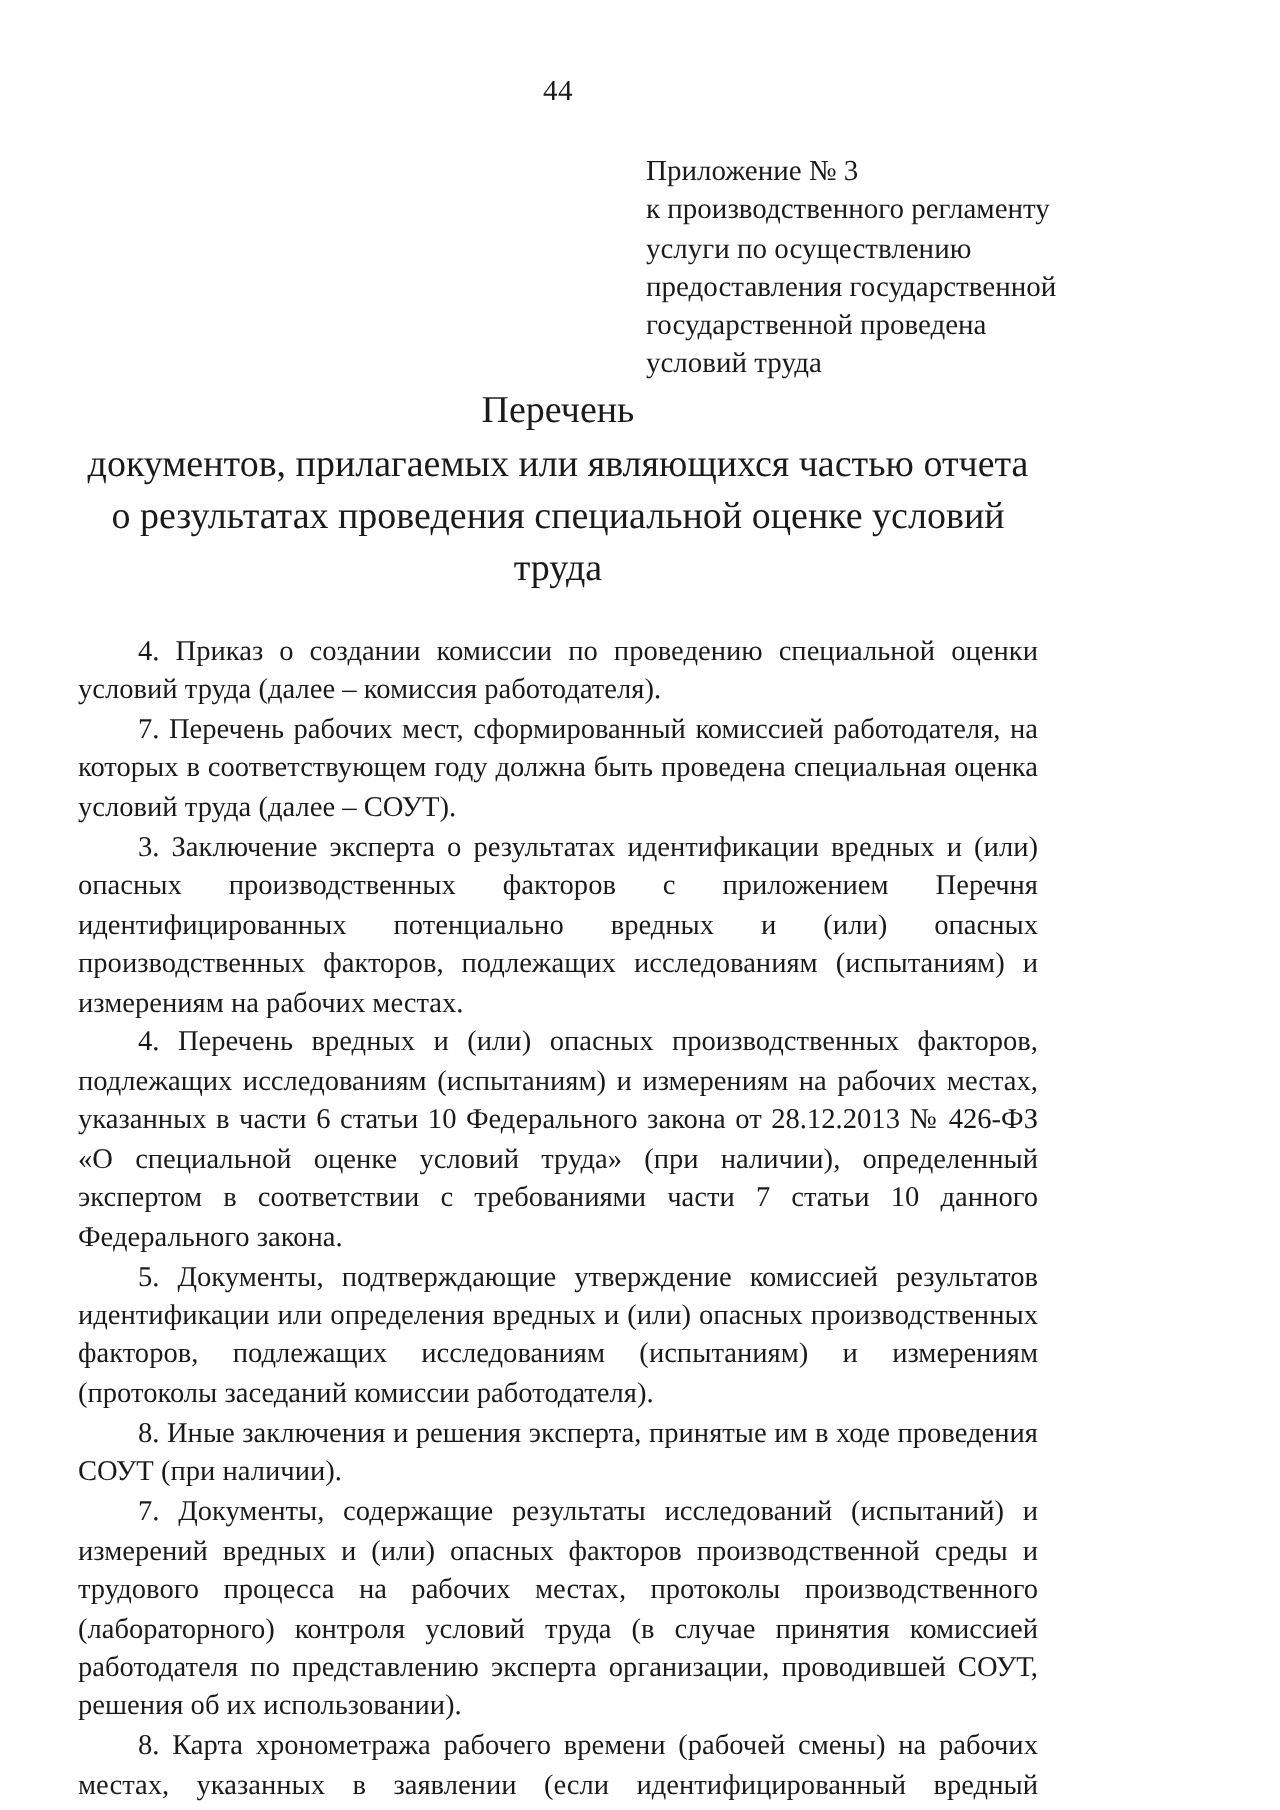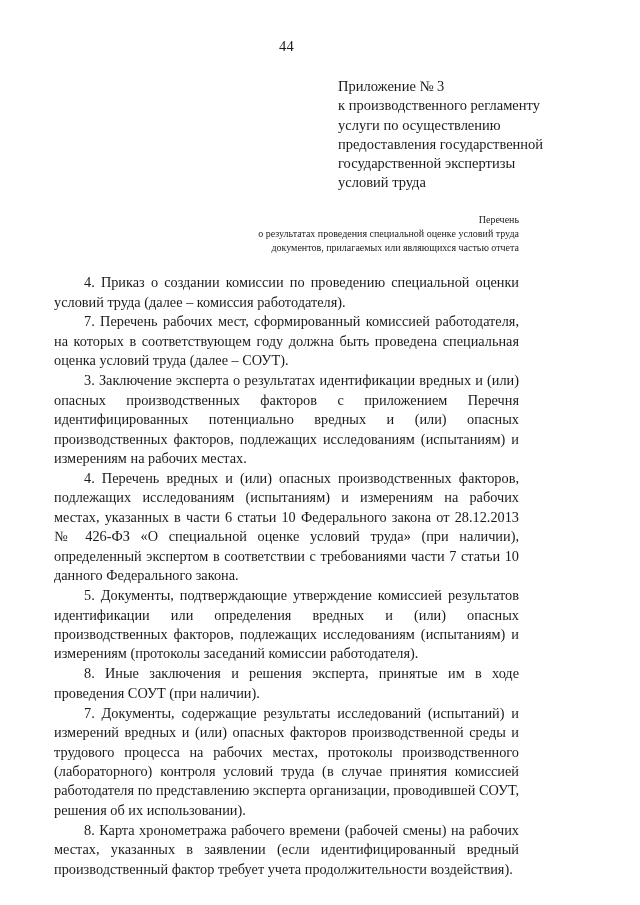--- a/index.html
+++ b/index.html
@@ -12,41 +12,40 @@
     height: 905px;
     font-family: "Liberation Serif", "DejaVu Serif", serif;
     color: #1a1a1a;
     position: relative;
     overflow: hidden;
   }
   .page {
     width: 581px;
     height: 905px;
     box-sizing: border-box;
-    padding: 38px 62px 30px 54px;
+    padding: 38px 62px 30px 39px;
     position: relative;
   }
   .page-number {
     text-align: center;
     font-size: 14.5px;
     margin: 0 0 22px 0;
     letter-spacing: 0.2px;
   }
   .addressee {
     margin-left: 284px;
     font-size: 14.5px;
     line-height: 1.33;
-    margin-bottom: 20px;
   }
   .addressee div {
     white-space: nowrap;
   }
   .title-block {
-    text-align: right;
-    font-size: 10px;
+    text-align: center;
+    font-size: 19px;
     line-height: 1.38;
     margin-bottom: 18px;
   }
   .title-block .t1 {
     margin-bottom: 1px;
   }
   .body-text {
     font-size: 14.3px;
     line-height: 1.36;
     text-align: justify;
@@ -62,28 +61,28 @@
 
 <div class="page">
 
   <div class="page-number">44</div>
 
   <div class="addressee">
     <div>Приложение № 3</div>
     <div>к производственного регламенту</div>
     <div>услуги по осуществлению</div>
     <div>предоставления государственной</div>
-    <div>государственной экспертизы</div>
+    <div>государственной проведена</div>
     <div>условий труда</div>
   </div>
 
   <div class="title-block">
     <div class="t1">Перечень</div>
+    <div>документов, прилагаемых или являющихся частью отчета</div>
     <div>о результатах проведения специальной оценке условий труда</div>
-    <div>документов, прилагаемых или являющихся частью отчета</div>
   </div>
 
   <div class="body-text">
     <p>4. Приказ о создании комиссии по проведению специальной оценки условий труда (далее – комиссия работодателя).</p>
     <p>7. Перечень рабочих мест, сформированный комиссией работодателя, на которых в соответствующем году должна быть проведена специальная оценка условий труда (далее – СОУТ).</p>
     <p>3. Заключение эксперта о результатах идентификации вредных и (или) опасных производственных факторов с приложением Перечня идентифицированных потенциально вредных и (или) опасных производственных факторов, подлежащих исследованиям (испытаниям) и измерениям на рабочих местах.</p>
     <p>4. Перечень вредных и (или) опасных производственных факторов, подлежащих исследованиям (испытаниям) и измерениям на рабочих местах, указанных в части 6 статьи 10 Федерального закона от 28.12.2013 № 426-ФЗ «О специальной оценке условий труда» (при наличии), определенный экспертом в соответствии с требованиями части 7 статьи 10 данного Федерального закона.</p>
     <p>5. Документы, подтверждающие утверждение комиссией результатов идентификации или определения вредных и (или) опасных производственных факторов, подлежащих исследованиям (испытаниям) и измерениям (протоколы заседаний комиссии работодателя).</p>
     <p>8. Иные заключения и решения эксперта, принятые им в ходе проведения СОУТ (при наличии).</p>
     <p>7. Документы, содержащие результаты исследований (испытаний) и измерений вредных и (или) опасных факторов производственной среды и трудового процесса на рабочих местах, протоколы производственного (лабораторного) контроля условий труда (в случае принятия комиссией работодателя по представлению эксперта организации, проводившей СОУТ, решения об их использовании).</p>

